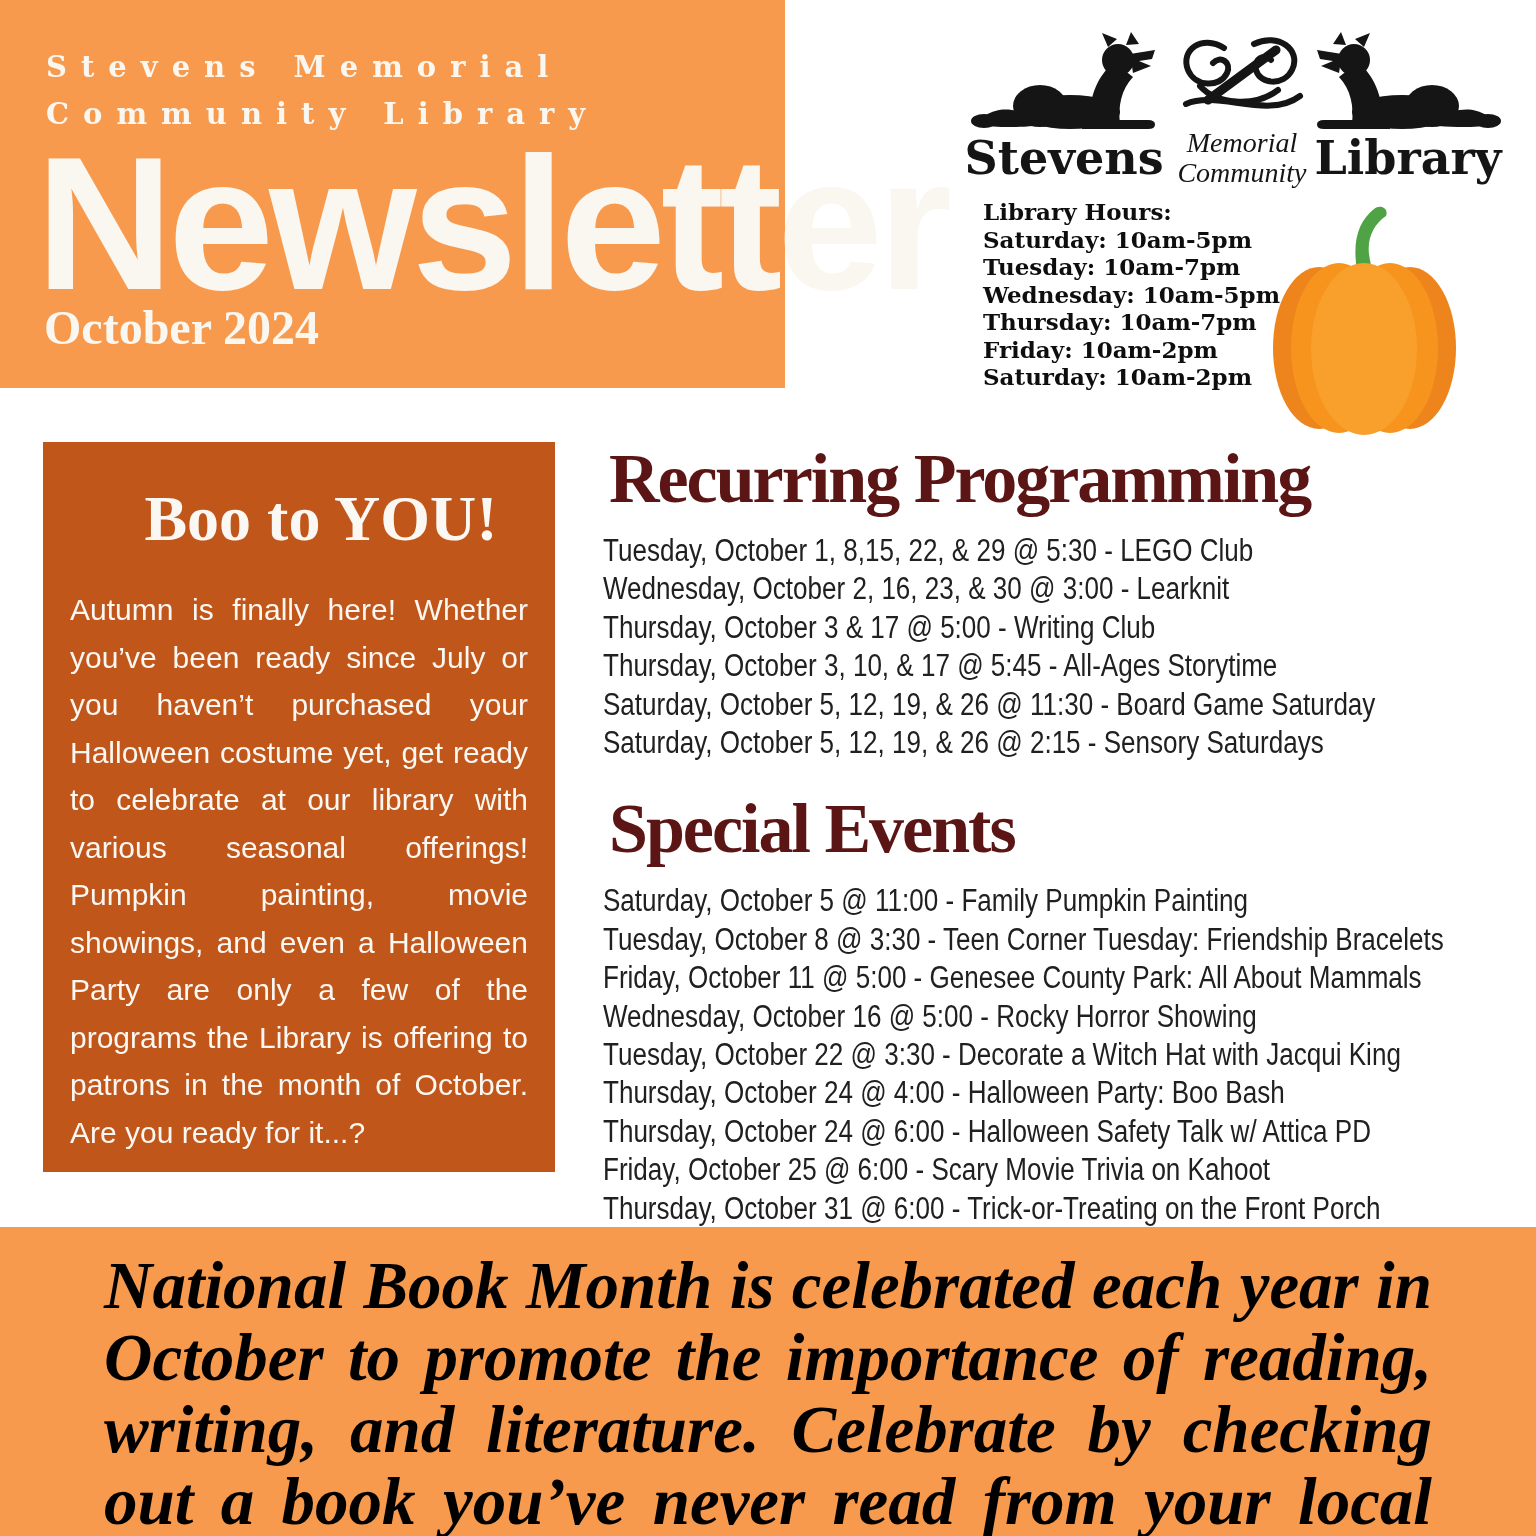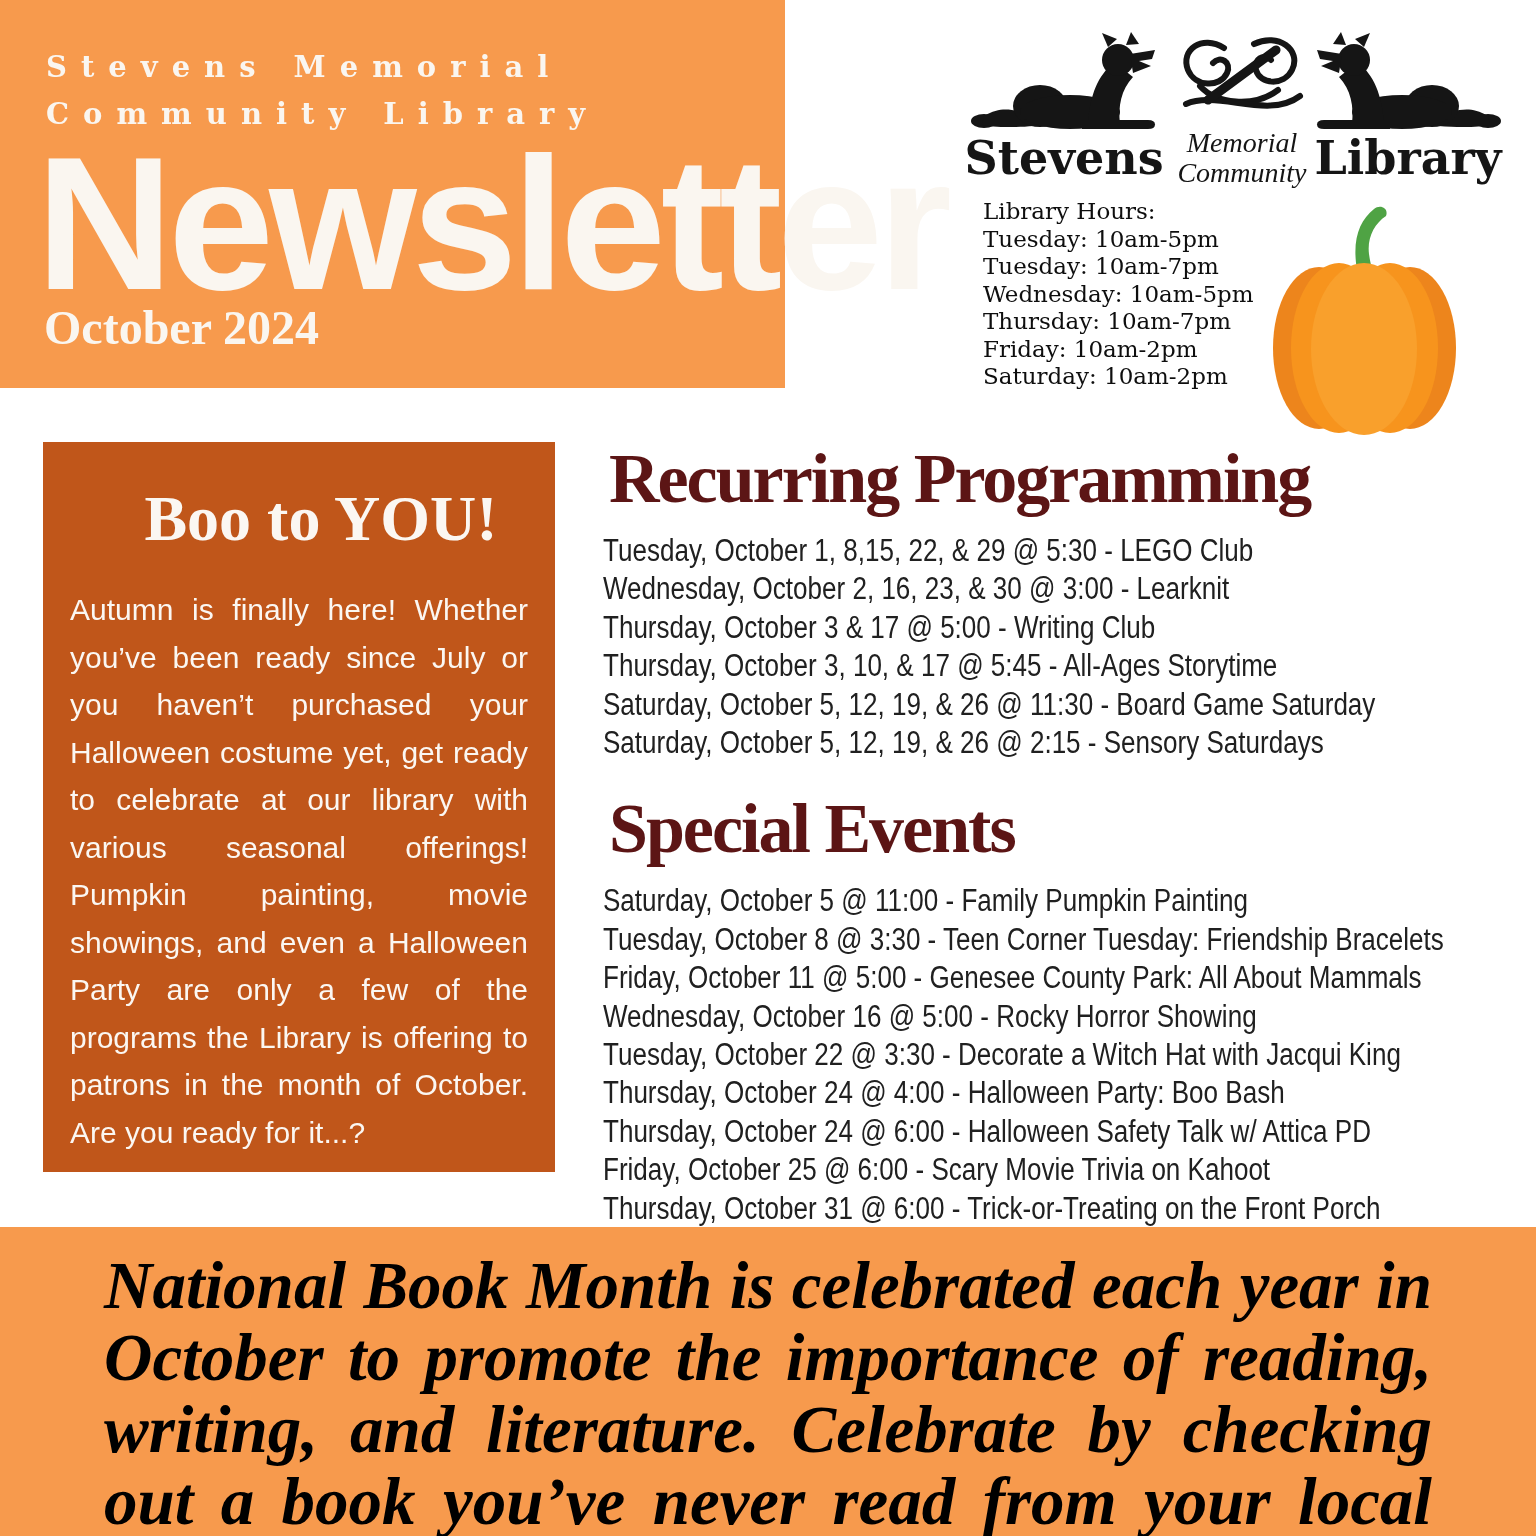--- a/index.html
+++ b/index.html
@@ -27,21 +27,21 @@
     position:absolute; left:44px; top:300px;
     font-family:"Liberation Serif", serif; font-weight:bold; font-size:48px;
   }
 
   
   .logo-svg { position:absolute; left:962px; top:26px; width:548px; height:168px; }
 
   
   .hours {
     position:absolute; left:983px; top:198px; color:#0E0E0E;
-    font-family:"DejaVu Serif", serif; font-weight:normal;
+    font-family:"DejaVu Serif", serif; font-weight:bold;
     font-size:23px; line-height:27.5px; white-space:nowrap;
   }
 
   
   .pumpkin-svg { position:absolute; left:1262px; top:196px; width:205px; height:240px; }
 
   
   .boo-box {
     position:absolute; left:43px; top:442px; width:512px; height:730px;
     background:#C0561A; color:#FBF7F2;
@@ -134,21 +134,21 @@
       </g>
     </g>
     <text x="102" y="148" text-anchor="middle" font-family="DejaVu Serif, serif" font-weight="bold" font-size="46" fill="#151515">Stevens</text>
     <text x="280" y="126" text-anchor="middle" font-family="Liberation Serif, serif" font-style="italic" font-size="28" fill="#151515">Memorial</text>
     <text x="280" y="156" text-anchor="middle" font-family="Liberation Serif, serif" font-style="italic" font-size="28" fill="#151515">Community</text>
     <text x="446" y="148" text-anchor="middle" font-family="DejaVu Serif, serif" font-weight="bold" font-size="46" fill="#151515">Library</text>
   </svg>
 
   <div class="hours">
     <div>Library Hours:</div>
-    <div>Tuesday: 10am-5pm</div>
+    <div>Saturday: 10am-5pm</div>
     <div>Tuesday: 10am-7pm</div>
     <div>Wednesday: 10am-5pm</div>
     <div>Thursday: 10am-7pm</div>
     <div>Friday: 10am-2pm</div>
     <div>Saturday: 10am-2pm</div>
   </div>
 
   <svg class="pumpkin-svg" viewBox="0 0 205 240">
     <path d="M95 74 C90 44 97 25 112 13 C118 8 127 12 124 20 C112 28 105 42 107 58 C108 65 109 70 111 75 Z" fill="#4FA344"></path>
     <ellipse cx="57" cy="152" rx="46" ry="81" fill="#ED851C"></ellipse>

